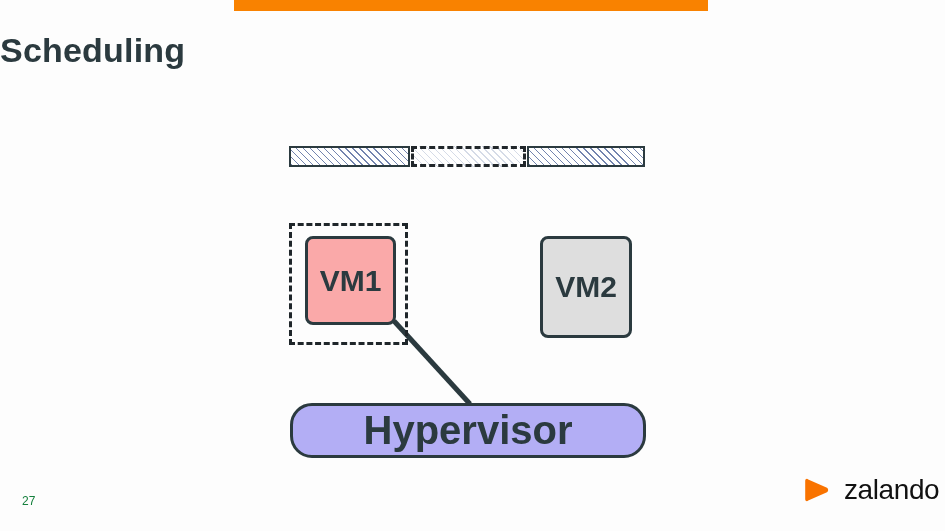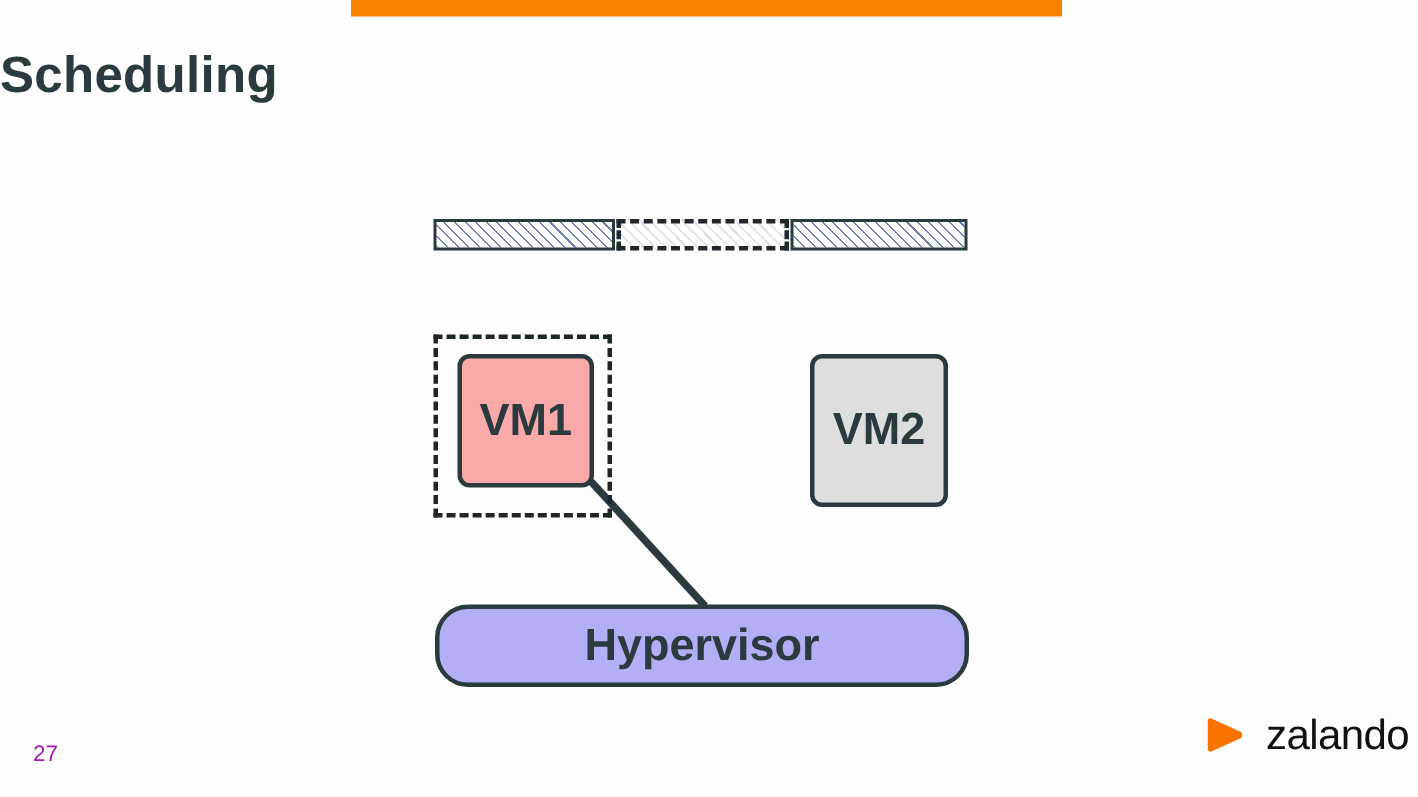--- a/index.html
+++ b/index.html
@@ -143,33 +143,33 @@
     top: 403px;
     width: 356px;
     height: 55px;
     box-sizing: border-box;
     background: #b3aef5;
     border: 3px solid #2b3a3f;
     border-radius: 22px;
     display: flex;
     align-items: center;
     justify-content: center;
-    font-size: 30px;
+    font-size: 40px;
     font-weight: bold;
     color: #2b3a3f;
     font-family: "Liberation Sans", sans-serif;
   }
 
   
   .page-number {
     position: absolute;
     left: 22px;
     top: 494px;
-    font-size: 15px;
-    color: #a21caf;
+    font-size: 12px;
+    color: #15803d;
     font-family: "Liberation Sans", sans-serif;
   }
   .brand-logo {
     position: absolute;
     left: 802px;
     top: 475px;
     display: flex;
     align-items: center;
     gap: 12px;
   }

